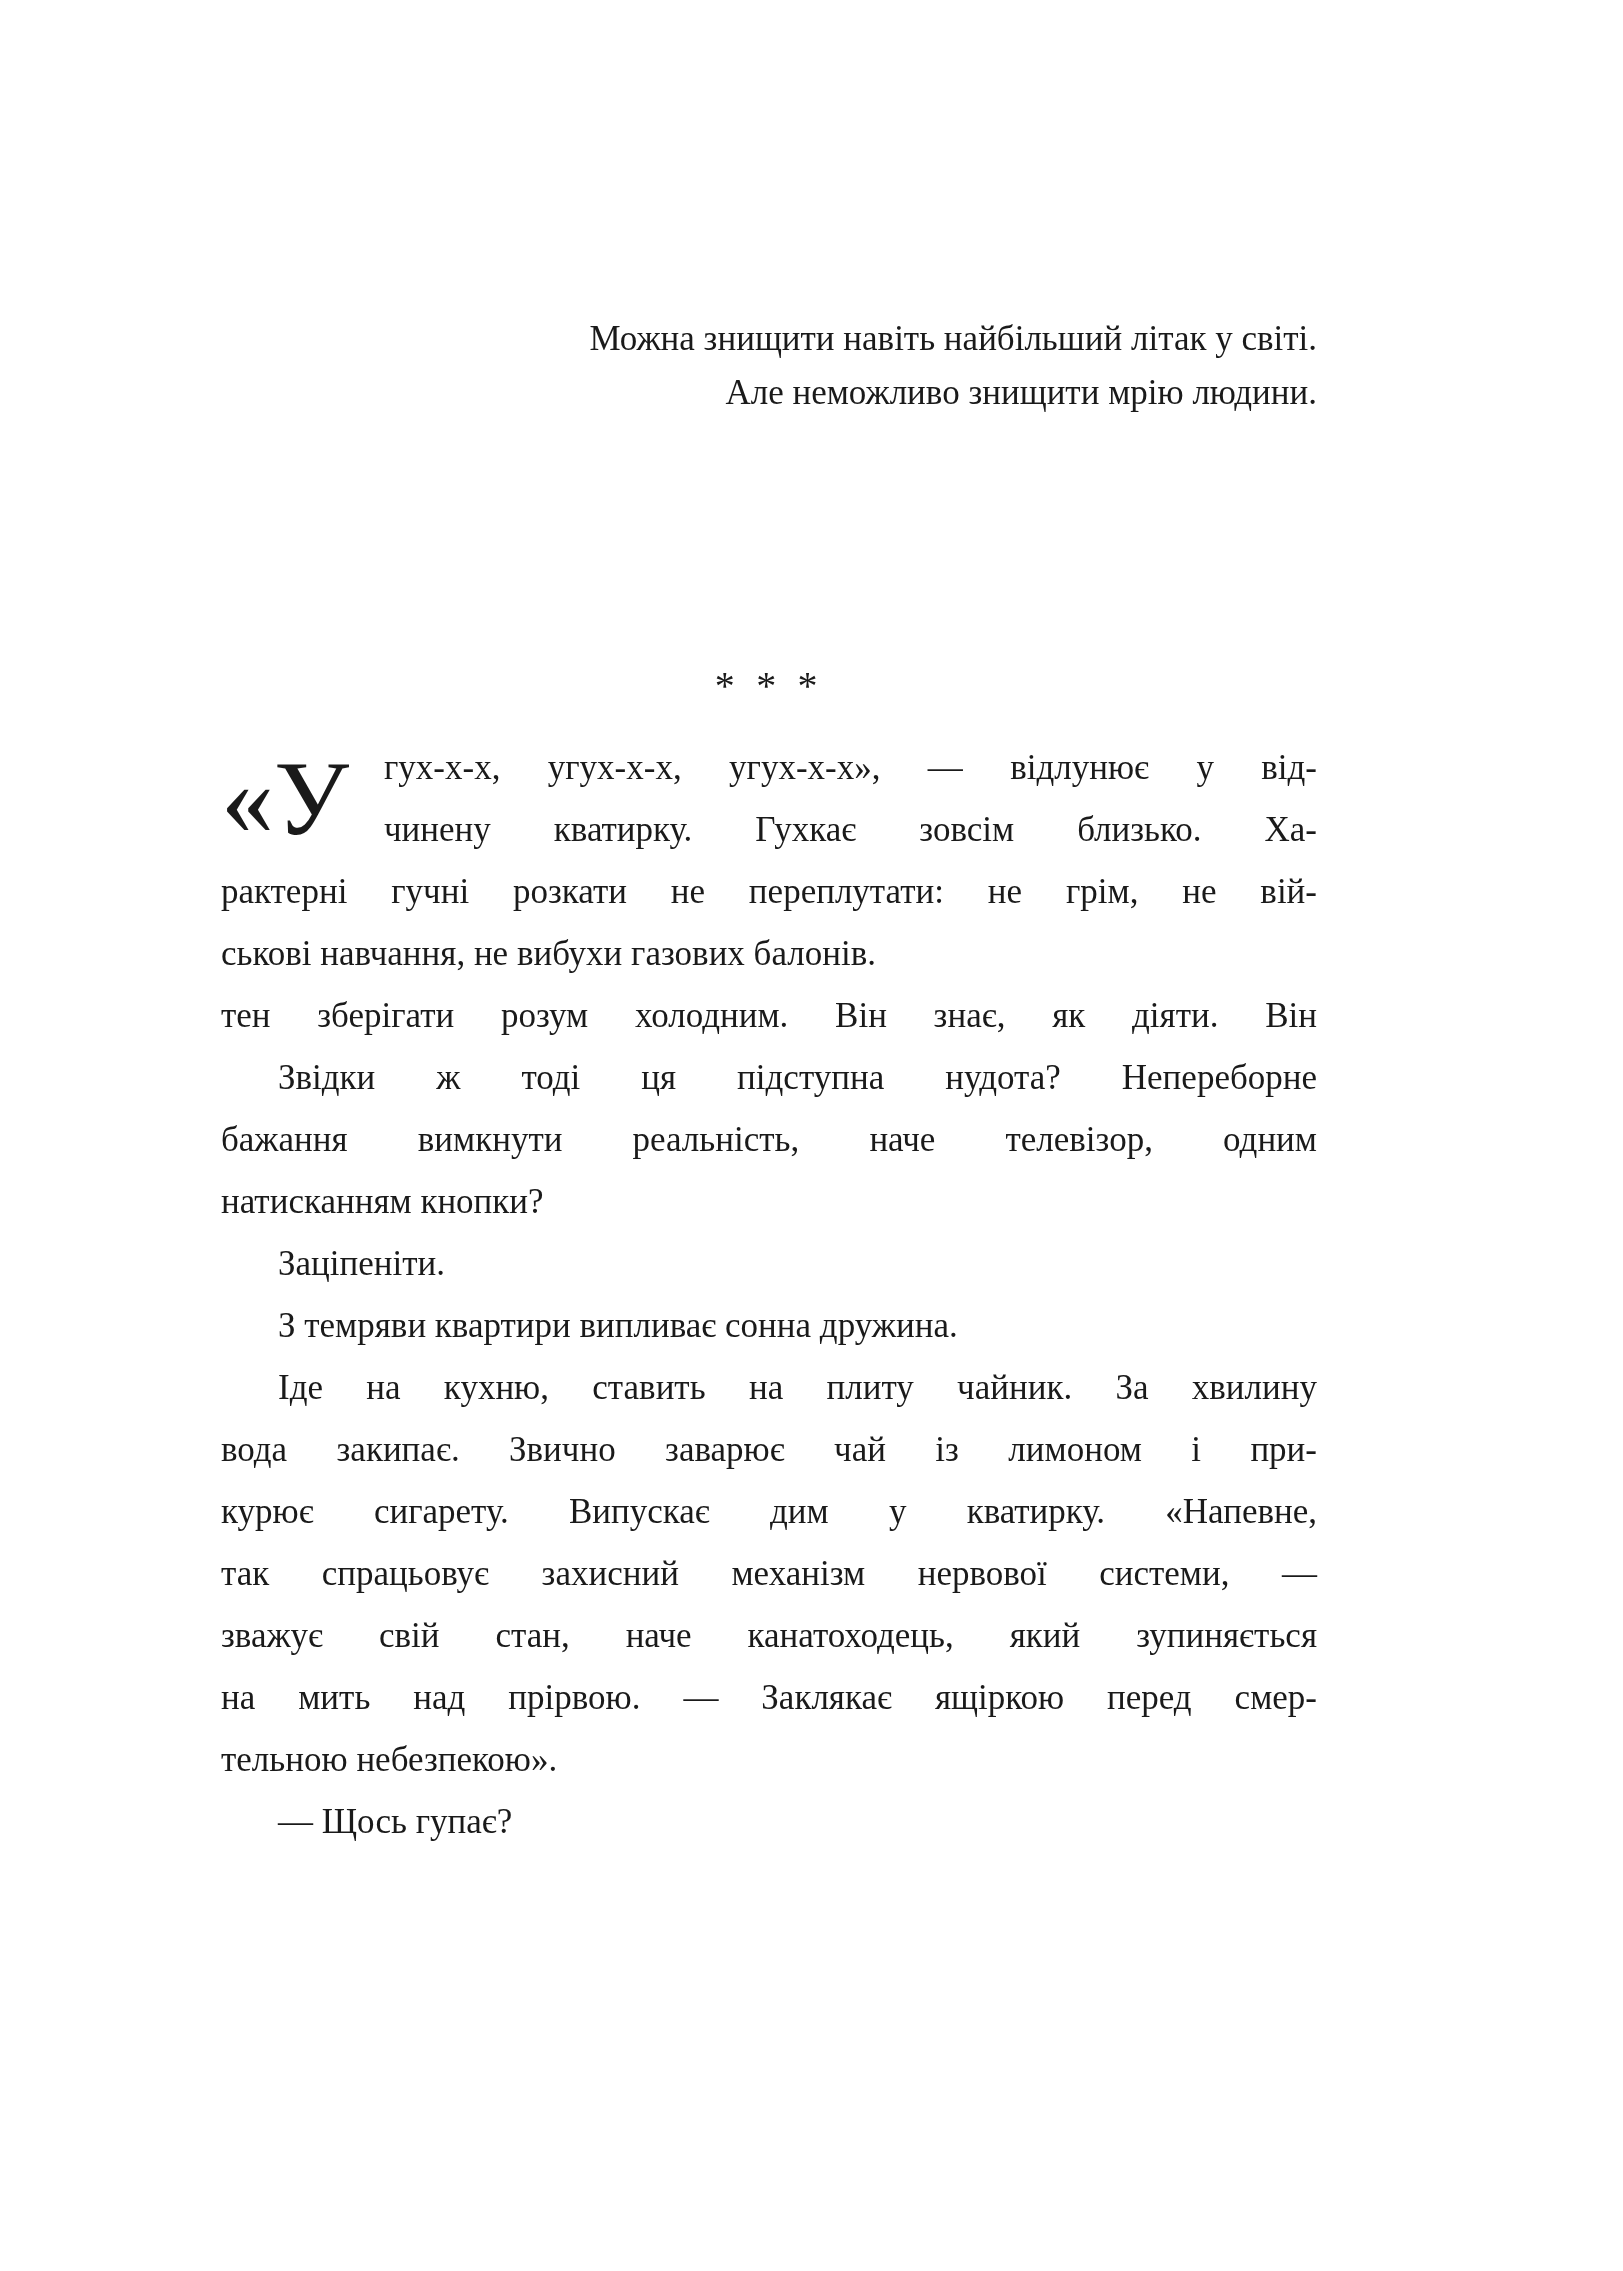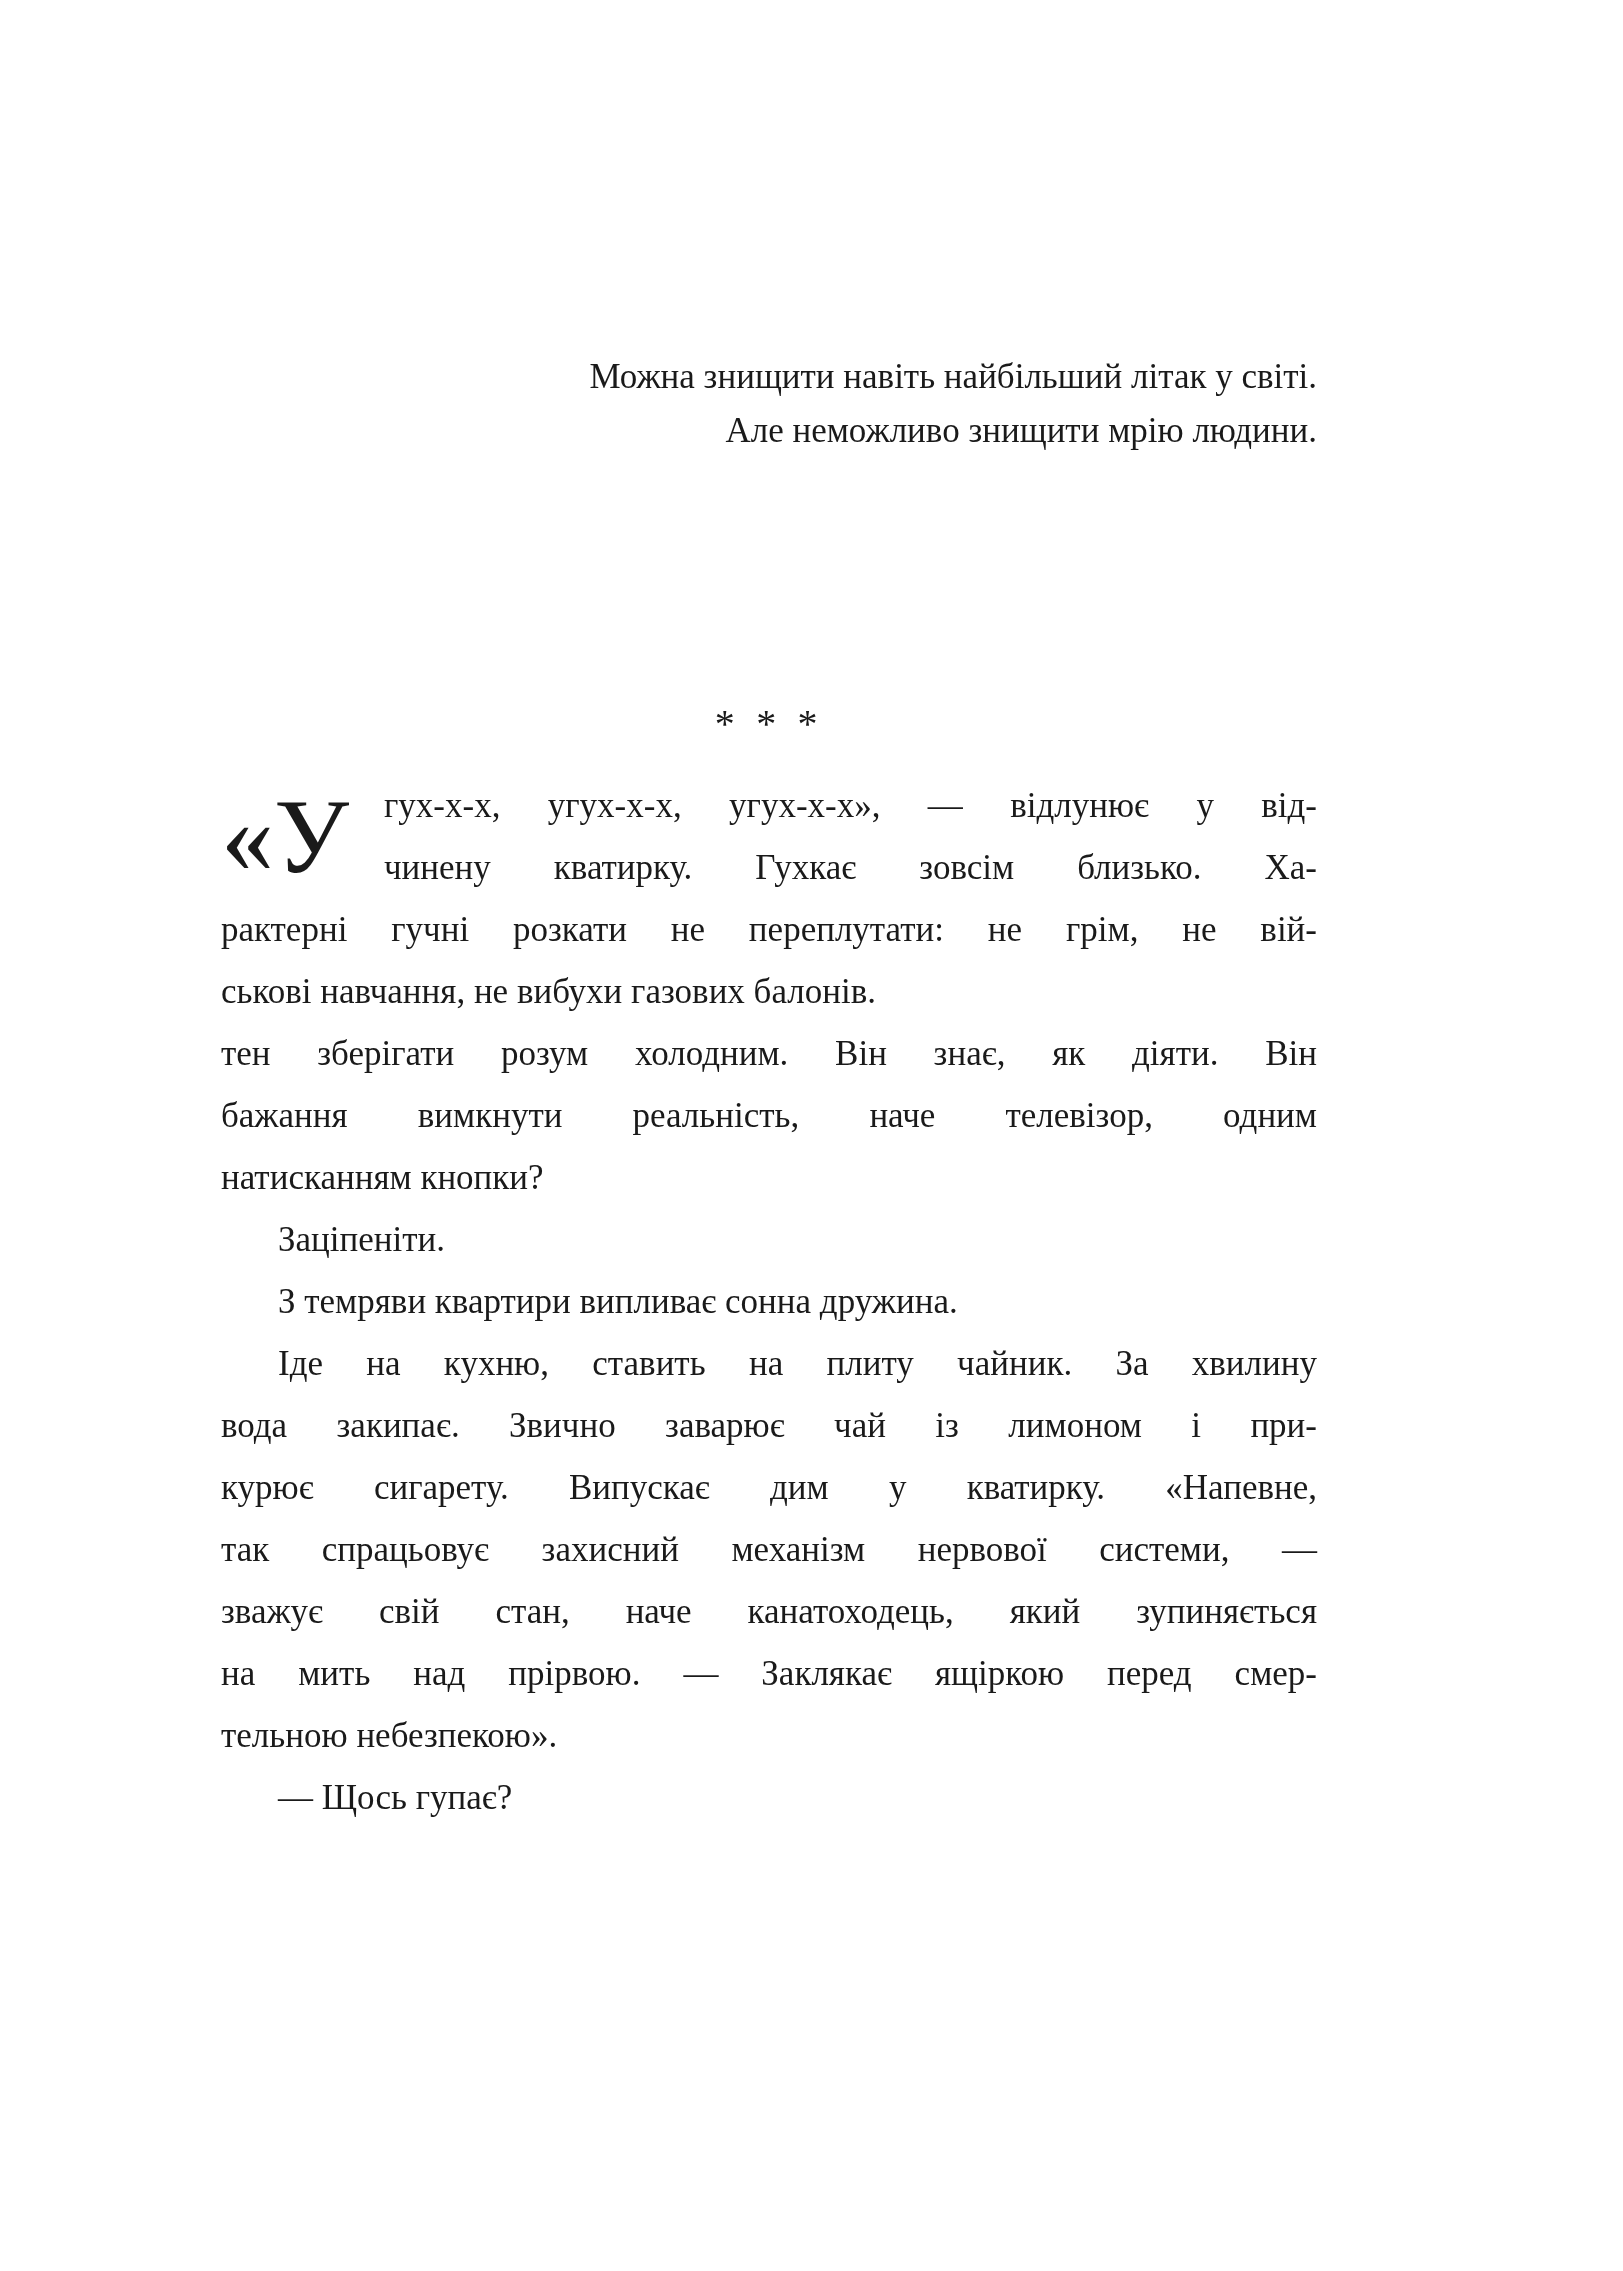--- a/index.html
+++ b/index.html
@@ -4,21 +4,20 @@
 <style>
   html,body{margin:0;padding:0;}
   .page{
     position:relative;
     width:1624px;
     height:1893px;
     background:#ffffff;
     font-family:"Liberation Serif","DejaVu Serif",serif;
     color:#1a1a1a;
     overflow:hidden;
-    margin-top:38px;
   }
   .epigraph{
     position:absolute;
     top:312px;
     right:307px;
     left:221px;
     text-align:right;
     font-size:35px;
     line-height:54px;
   }
@@ -97,20 +96,21 @@
       <div class="line">чинену кватирку. Гухкає зовсім близько. Ха-</div>
       <div class="line">рактерні гучні розкати не переплутати: не грім, не вій-</div>
       <div class="line last">ськові навчання, не вибухи газових балонів.</div>
     </div>
 
     <div class="para">
       <div class="line">тен зберігати розум холодним. Він знає, як діяти. Він</div>
     </div>
 
     <div class="para">
+      <div class="line indent">Звідки ж тоді ця підступна нудота? Непереборне</div>
       <div class="line">бажання вимкнути реальність, наче телевізор, одним</div>
       <div class="line last">натисканням кнопки?</div>
     </div>
 
     <div class="para">
       <div class="line last indent">Заціпеніти.</div>
     </div>
 
     <div class="para">
       <div class="line last indent">З темряви квартири випливає сонна дружина.</div>

